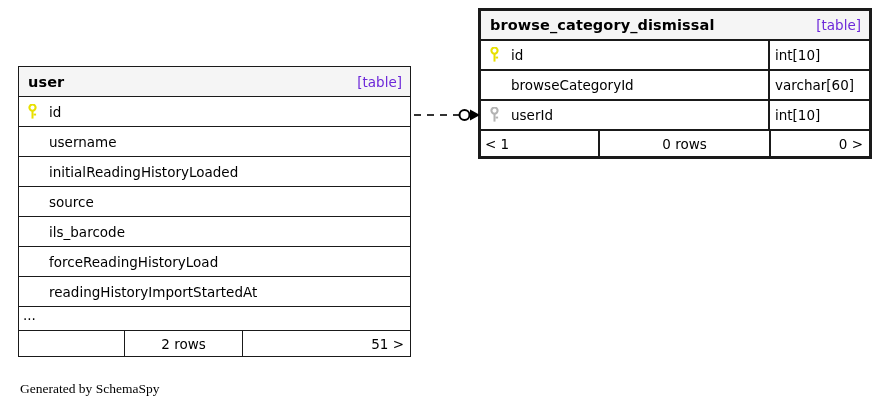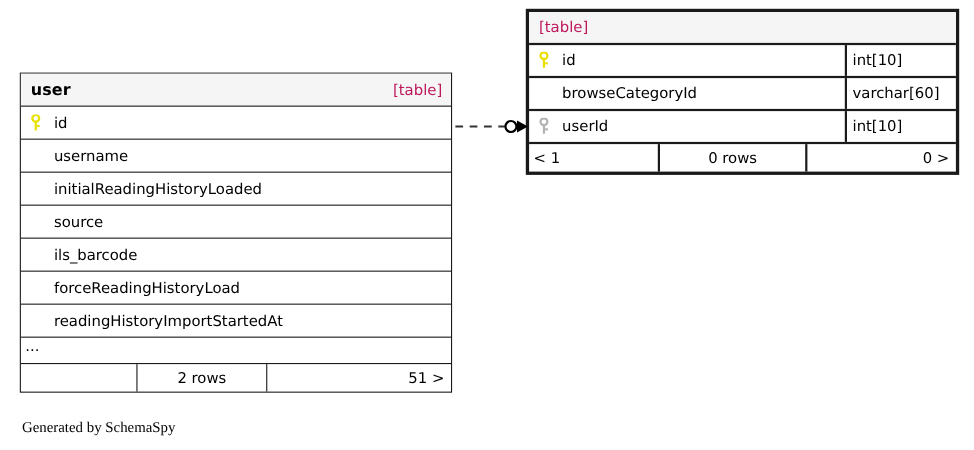--- a/index.html
+++ b/index.html
@@ -47,21 +47,21 @@
 
   .tbl-title {
     font-weight: bold;
     font-size: 14.5px;
     color: #000000;
     letter-spacing: 0.1px;
     white-space: nowrap;
   }
   .tbl-kind {
     font-size: 13.5px;
-    color: #be185d;
+    color: #6d28d9;
     white-space: nowrap;
   }
 
   .col-row {
     display: flex;
     align-items: center;
     box-sizing: border-box;
     border-bottom: 1.5px solid #1a1a1a;
     height: 30px;
     position: relative;
@@ -235,20 +235,21 @@
     <div class="tbl-footer">
       <span class="foot-cell foot-left" style="width:105px;"></span>
       <span class="foot-cell foot-mid" style="width:119px;">2 rows</span>
       <span class="foot-cell foot-right" style="flex:1 1 auto;">51 &gt;</span>
     </div>
   </div>
 
   <div class="er-table focal" id="table-bcd" style="left:478px; top:8px; width:394px;">
 
     <div class="tbl-header">
+      <span class="tbl-title">browse_category_dismissal</span>
       <span class="tbl-kind">[table]</span>
     </div>
 
     <div class="col-row">
       <div class="col-name-cell">
         <span class="key-slot">
           <svg width="11" height="16" viewBox="0 0 11 16" aria-hidden="true">
             <circle cx="5.5" cy="3.6" r="3.1" fill="none" stroke="#e8e000" stroke-width="2.1"></circle>
             <rect x="4.5" y="6.2" width="2" height="8.4" fill="#e8e000"></rect>
             <rect x="6.5" y="9.6" width="2.6" height="1.9" fill="#e8e000"></rect>
@@ -282,21 +283,21 @@
         </span>
         <span class="col-label">userId</span>
       </div>
       <div class="col-type-cell" style="width:101px;">
         <span class="col-type">int[10]</span>
       </div>
     </div>
 
     <div class="tbl-footer">
       <span class="foot-cell foot-left" style="width:117px;">&lt; 1</span>
-      <span class="foot-cell foot-mid" style="width:136px;">0 rows</span>
+      <span class="foot-cell foot-mid" style="width:173px;">0 rows</span>
       <span class="foot-cell foot-right" style="flex:1 1 auto;">0 &gt;</span>
     </div>
   </div>
 
   <svg class="connector" style="left:408px; top:100px; width:80px; height:32px;" viewBox="0 0 80 32">
 
     <line x1="6" y1="15" x2="51" y2="15" stroke="#333333" stroke-width="2" stroke-dasharray="7,6"></line>
 
     <circle cx="56.5" cy="15" r="5" fill="#ffffff" stroke="#000000" stroke-width="2"></circle>
 

